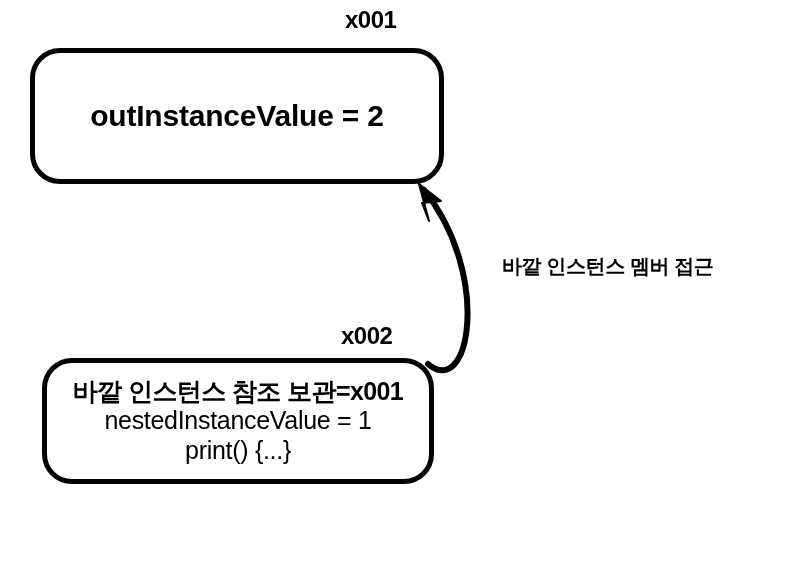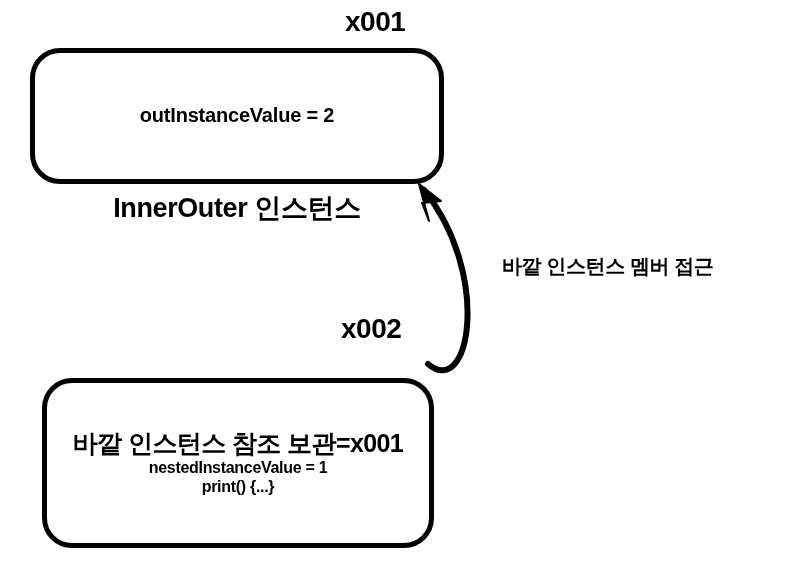--- a/index.html
+++ b/index.html
@@ -32,61 +32,61 @@
     justify-content: center;
   }
   #outer-box {
     left: 30px;
     top: 48px;
     width: 414px;
     height: 136px;
   }
   #inner-box {
     left: 42px;
-    top: 378px;
+    top: 358px;
     width: 392px;
-    height: 170px;
+    height: 126px;
   }
 
   
   .field-line {
     text-align: center;
     line-height: 1.18;
     white-space: nowrap;
     font-size: 25px;
     font-weight: 700;
     letter-spacing: -0.2px;
   }
   .field-line.regular {
     font-weight: 700;
   }
   #outer-box .field-line {
-    font-size: 20px;
+    font-size: 30px;
   }
   #inner-box .field-line.bold-line {
     font-size: 25px;
     font-weight: 800;
     letter-spacing: -0.6px;
   }
   #inner-box .field-line.regular {
-    font-size: 16px;
-    font-weight: 700;
+    font-size: 25px;
+    font-weight: 400;
     letter-spacing: -0.3px;
   }
 
   
   .addr-label {
     position: absolute;
-    font-size: 28px;
+    font-size: 24px;
     font-weight: 800;
     letter-spacing: -0.5px;
     white-space: nowrap;
   }
   #addr-outer { left: 345px; top: 6px; }
-  #addr-inner { left: 341px; top: 313px; }
+  #addr-inner { left: 341px; top: 322px; }
 
   
   .caption {
     position: absolute;
     font-size: 27px;
     font-weight: 700;
     letter-spacing: -0.4px;
     white-space: nowrap;
     text-align: center;
   }
@@ -126,21 +126,20 @@
 <body>
 
 <div id="canvas">
 
   <div class="addr-label" id="addr-outer">x001</div>
 
   <div class="inst-box" id="outer-box">
     <div class="field-line regular">outInstanceValue = 2</div>
   </div>
 
-  <div class="caption" id="caption-outer">InnerOuter 인스턴스</div>
 
   <div class="addr-label" id="addr-inner">x002</div>
 
   <div class="inst-box" id="inner-box">
     <div class="field-line bold-line">바깥 인스턴스 참조 보관=x001</div>
     <div class="field-line regular">nestedInstanceValue = 1</div>
     <div class="field-line regular">print() {...}</div>
   </div>
 
 

